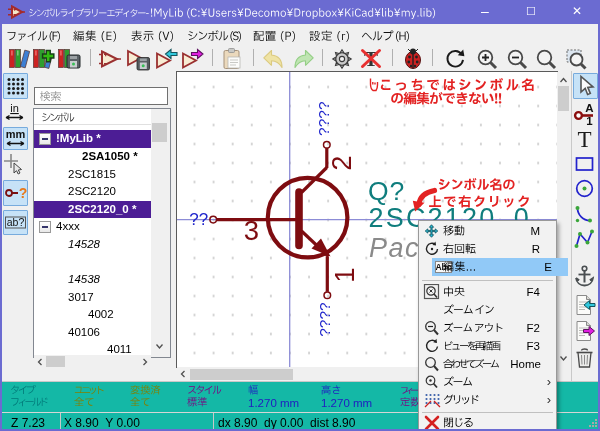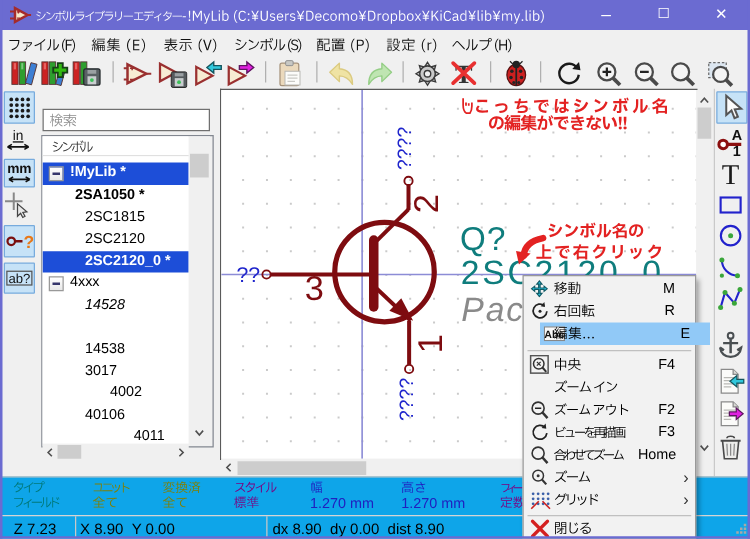--- a/index.html
+++ b/index.html
@@ -9,29 +9,29 @@
 #menubar{left:2px;top:24px;width:596px;height:20px;font-size:12px;color:#111;}
 .ticon{top:47px;width:24px;height:24px;}
 .tsep{top:49px;width:1px;height:17px;background:#B0B0B0;}
 .ltb{left:3px;width:25px;height:25px;box-sizing:border-box;text-align:center;}
 .rtb{left:573px;width:25px;height:24px;box-sizing:border-box;}
 .pressed{background:#C6E2F7;border:1px solid #77ABDD;border-radius:1px;}
 #searchbox{left:34px;top:87px;width:134px;height:18px;background:#fff;border:1px solid #707070;box-sizing:border-box;font-size:11.5px;color:#8A8A8A;line-height:16px;padding-left:5px;}
 #treehdr{left:34px;top:109px;width:117px;height:16px;background:#fff;border-bottom:1px solid #E0E0E0;font-size:11px;color:#333;line-height:16px;padding-left:7px;box-sizing:border-box;}
 #treebox{left:34px;top:125px;width:117px;height:230px;background:#fff;overflow:hidden;}
 .trow{position:absolute;left:0;width:117px;height:17.6px;font-size:11.5px;color:#000;line-height:17.6px;white-space:nowrap;}
-.tsel{background:#1d4ed8;color:#fff;font-weight:bold;}
+.tsel{background:#4c1d95;color:#fff;font-weight:bold;}
 .expander{position:absolute;left:4.5px;top:2.5px;width:12px;height:12px;border:1px solid #999;background:linear-gradient(#fff,#E8E8E8);box-sizing:border-box;}
 .expander:after{content:"";position:absolute;left:2px;top:4.5px;width:6px;height:1.5px;background:#35356B;}
 .sbar{background:#F0F0F0;}
 .sbthumb{position:absolute;background:#CDCDCD;}
 #canvas{left:177px;top:72px;width:380px;height:295px;background:#fff;
 background-image:radial-gradient(circle,#CACACA 1px,transparent 1.25px);
 background-size:19.1px 19px;background-position:7.95px 5.5px;}
-#statusbar{left:0;top:381px;width:600px;height:50px;background:#0ea5e9;border-top:1px solid #C8C8C8;}
+#statusbar{left:0;top:381px;width:600px;height:50px;background:#14b8a6;border-top:1px solid #C8C8C8;}
 .st{position:absolute;white-space:nowrap;font-size:11.5px;}
 .st2{position:absolute;white-space:nowrap;font-size:12px;color:#000;top:414px;}
 #ctxmenu{left:418px;top:220px;width:139px;height:211px;background:#F2F2F2;border:1px solid #999;box-shadow:2px 3px 4px rgba(0,0,0,0.35);box-sizing:border-box;}
 .cmrow{position:absolute;left:1px;width:136px;height:18px;font-size:12.5px;color:#000;}
 .cmsc{position:absolute;right:16px;top:3px;font-size:11.5px;}
 .cmar{position:absolute;right:5px;top:1px;color:#333;font-size:13px;}
 .cmhl{background:#91C9F7;}
 .cmsep{position:absolute;left:3px;width:131px;height:1px;background:#C0C0C0;}
 .cmicon{position:absolute;left:3px;top:1px;}
 .wborder{background:#6B6BD1;}
@@ -224,27 +224,27 @@
     </svg>
   </div>
 <div class="ab" id="searchbox"></div>
 <div class="ab" style="left:33px;top:108px;width:136px;height:248px;border:1px solid #828790;"></div>
 <div class="ab" id="treehdr"></div>
 <svg class="ab" style="left:152px;top:112px" width="12" height="10" viewBox="0 0 12 10">
     <path d="M2 7 L6 2.5 L10 7" fill="none" stroke="#555" stroke-width="1.4"></path>
   </svg>
 <div class="ab" id="treebox">
     <div class="trow tsel" style="top:5.4px;"><span class="expander"></span><span style="margin-left:22px">!MyLib *</span></div>
-<div class="trow" style="top:23px;font-weight:bold;"><span style="margin-left:26px">2SA1050 *</span></div>
+<div class="trow" style="top:23px;font-weight:bold;"><span style="margin-left:48px">2SA1050 *</span></div>
 <div class="trow" style="top:40.6px;"><span style="margin-left:34px">2SC1815</span></div>
 <div class="trow" style="top:58.1px;"><span style="margin-left:34px">2SC2120</span></div>
 <div class="trow tsel" style="top:75.7px;"><span style="margin-left:34px">2SC2120_0 *</span></div>
 <div class="trow" style="top:93.3px;"><span class="expander"></span><span style="margin-left:22px">4xxx</span></div>
 <div class="trow" style="top:110.9px;font-style:italic;"><span style="margin-left:34px">14528</span></div>
-<div class="trow" style="top:146px;"><span style="margin-left:34px">14538</span></div>
+<div class="trow" style="top:146px;font-style:italic;"><span style="margin-left:34px">14538</span></div>
 <div class="trow" style="top:163.6px;"><span style="margin-left:34px">3017</span></div>
 <div class="trow" style="top:181.2px;padding-left:20px;"><span style="margin-left:34px">4002</span></div>
 <div class="trow" style="top:198.7px;"><span style="margin-left:34px">40106</span></div>
 <div class="trow" style="top:216.3px;padding-left:39px;"><span style="margin-left:34px">4011</span></div>
   </div>
 <div class="ab sbar" style="left:151px;top:109px;width:17px;height:246px;">
  <div class="sbthumb" style="left:1px;top:14px;width:15px;height:19px;"></div>
  <svg class="ab" style="left:4px;top:25 0px" width="9" height="6"></svg>
 </div>
 <svg class="ab" style="left:155px;top:343px" width="9" height="7" viewBox="0 0 9 7">

